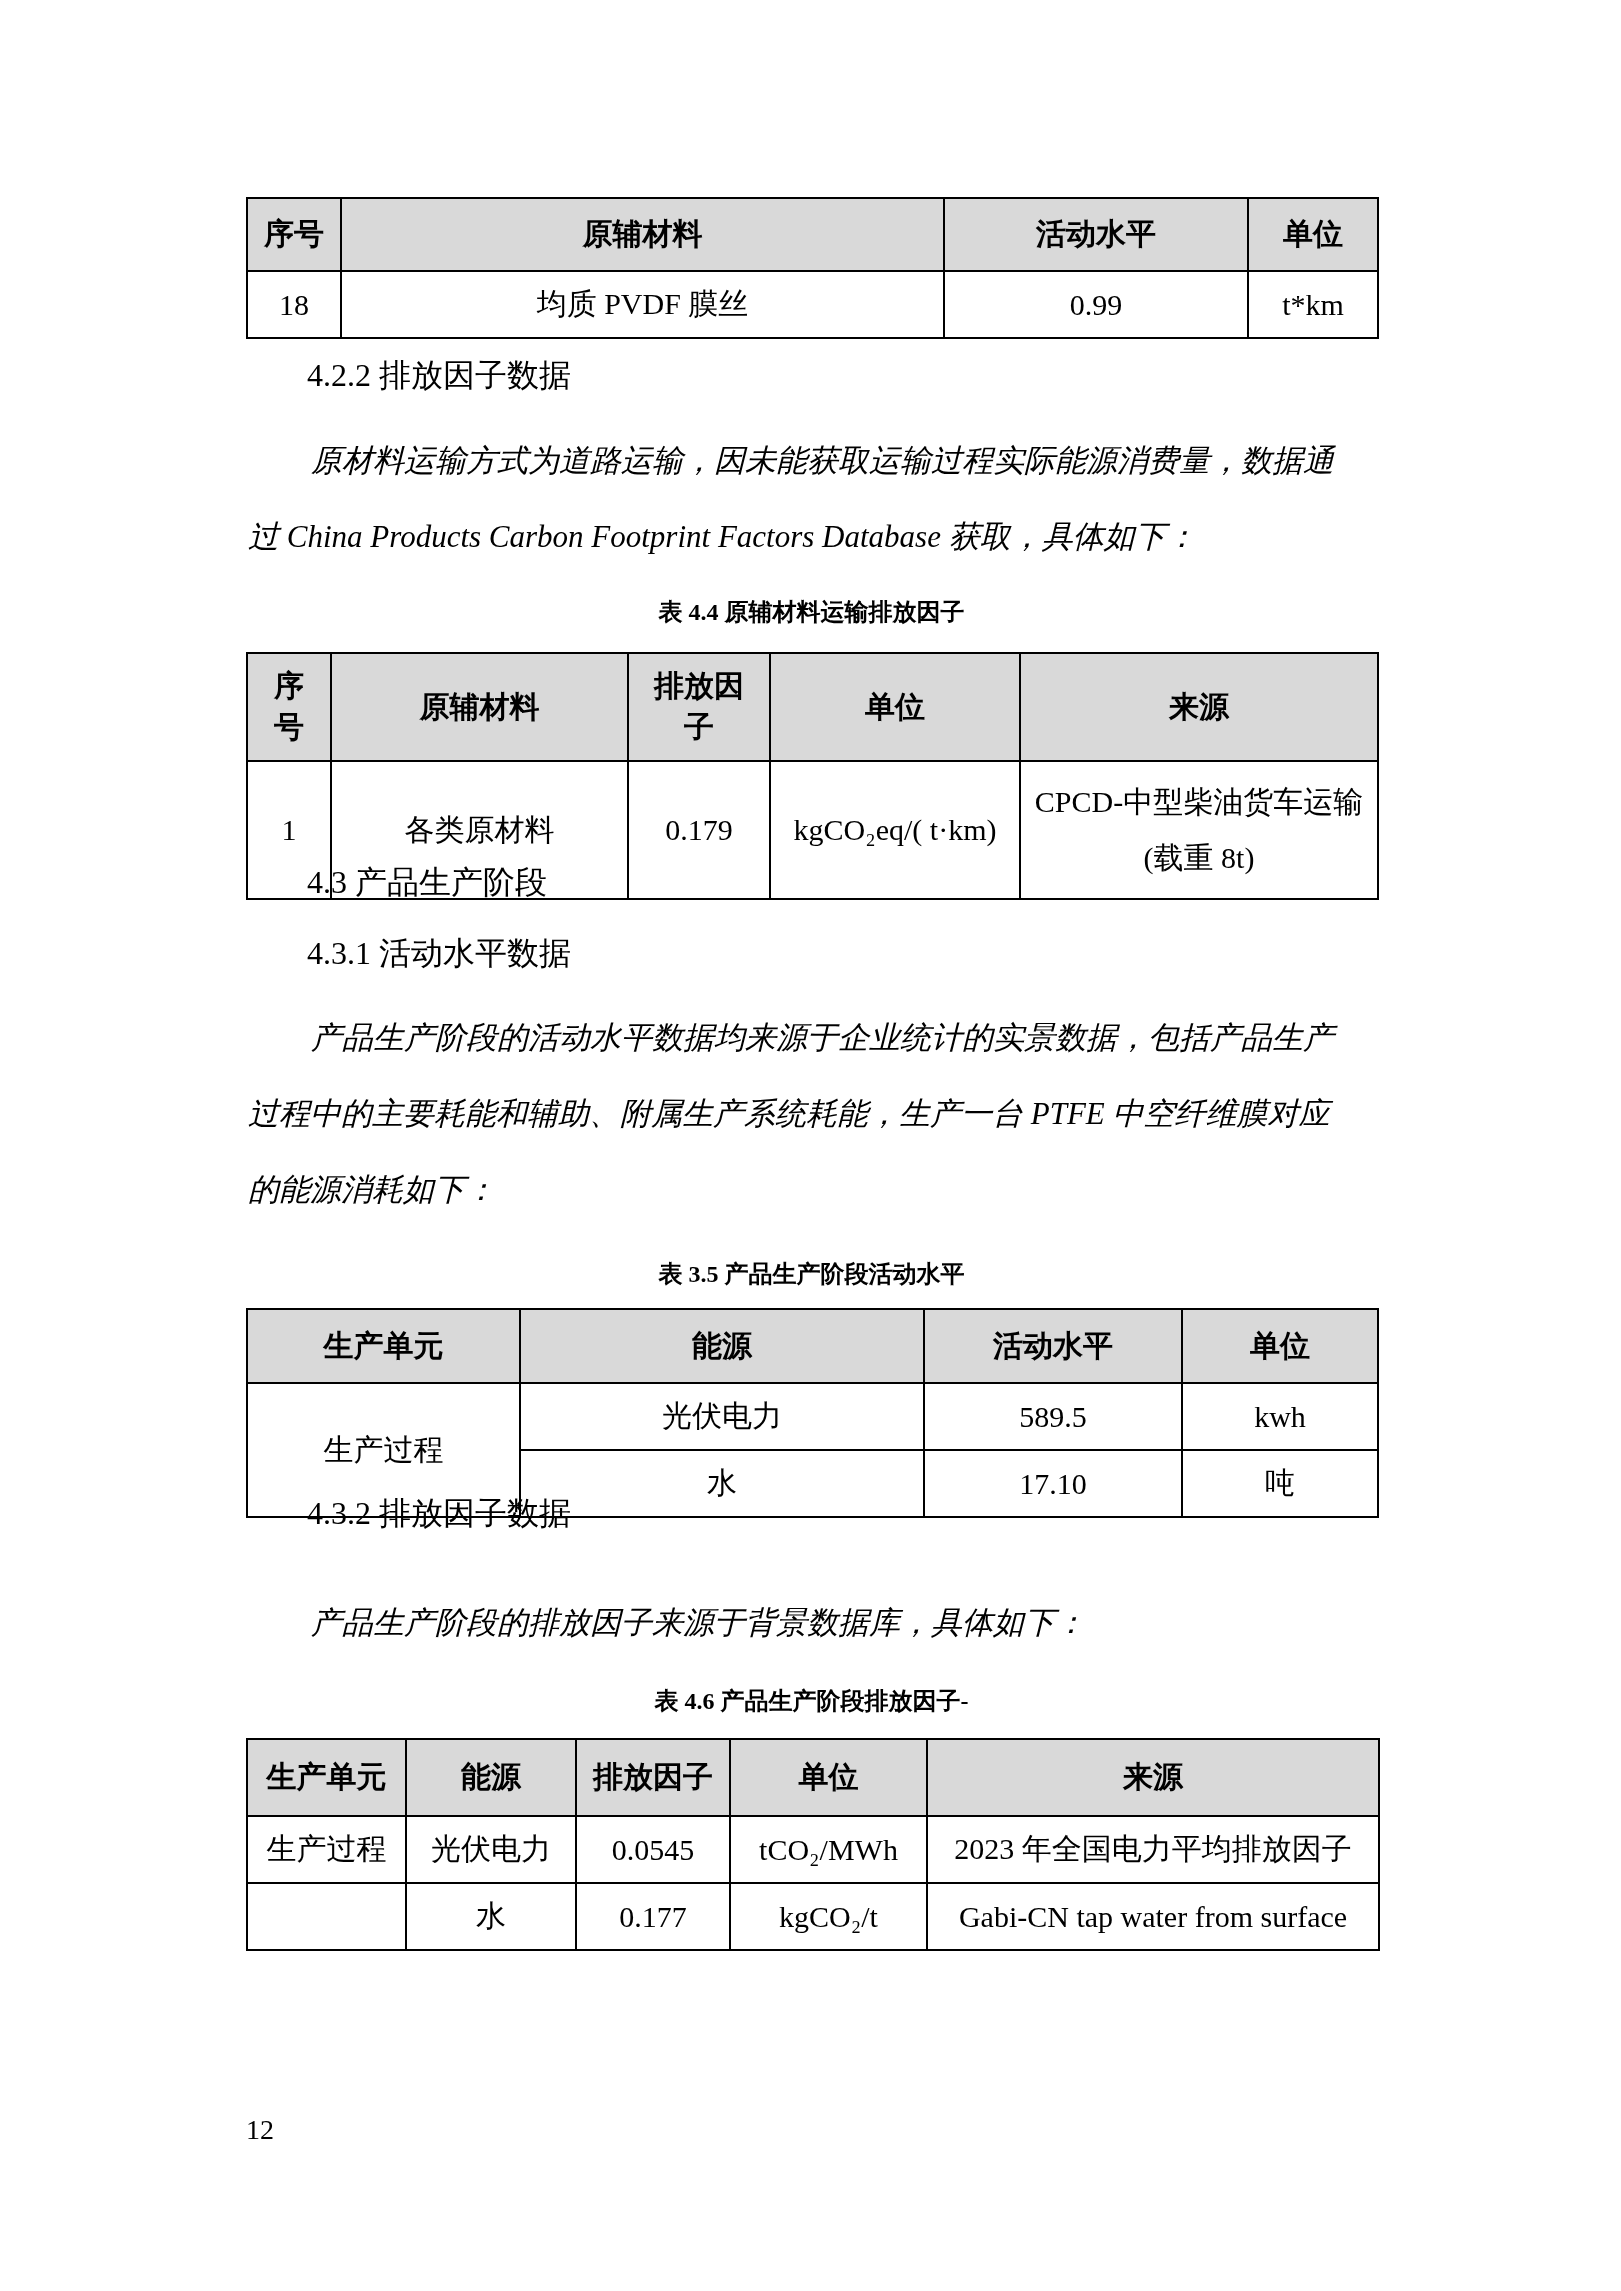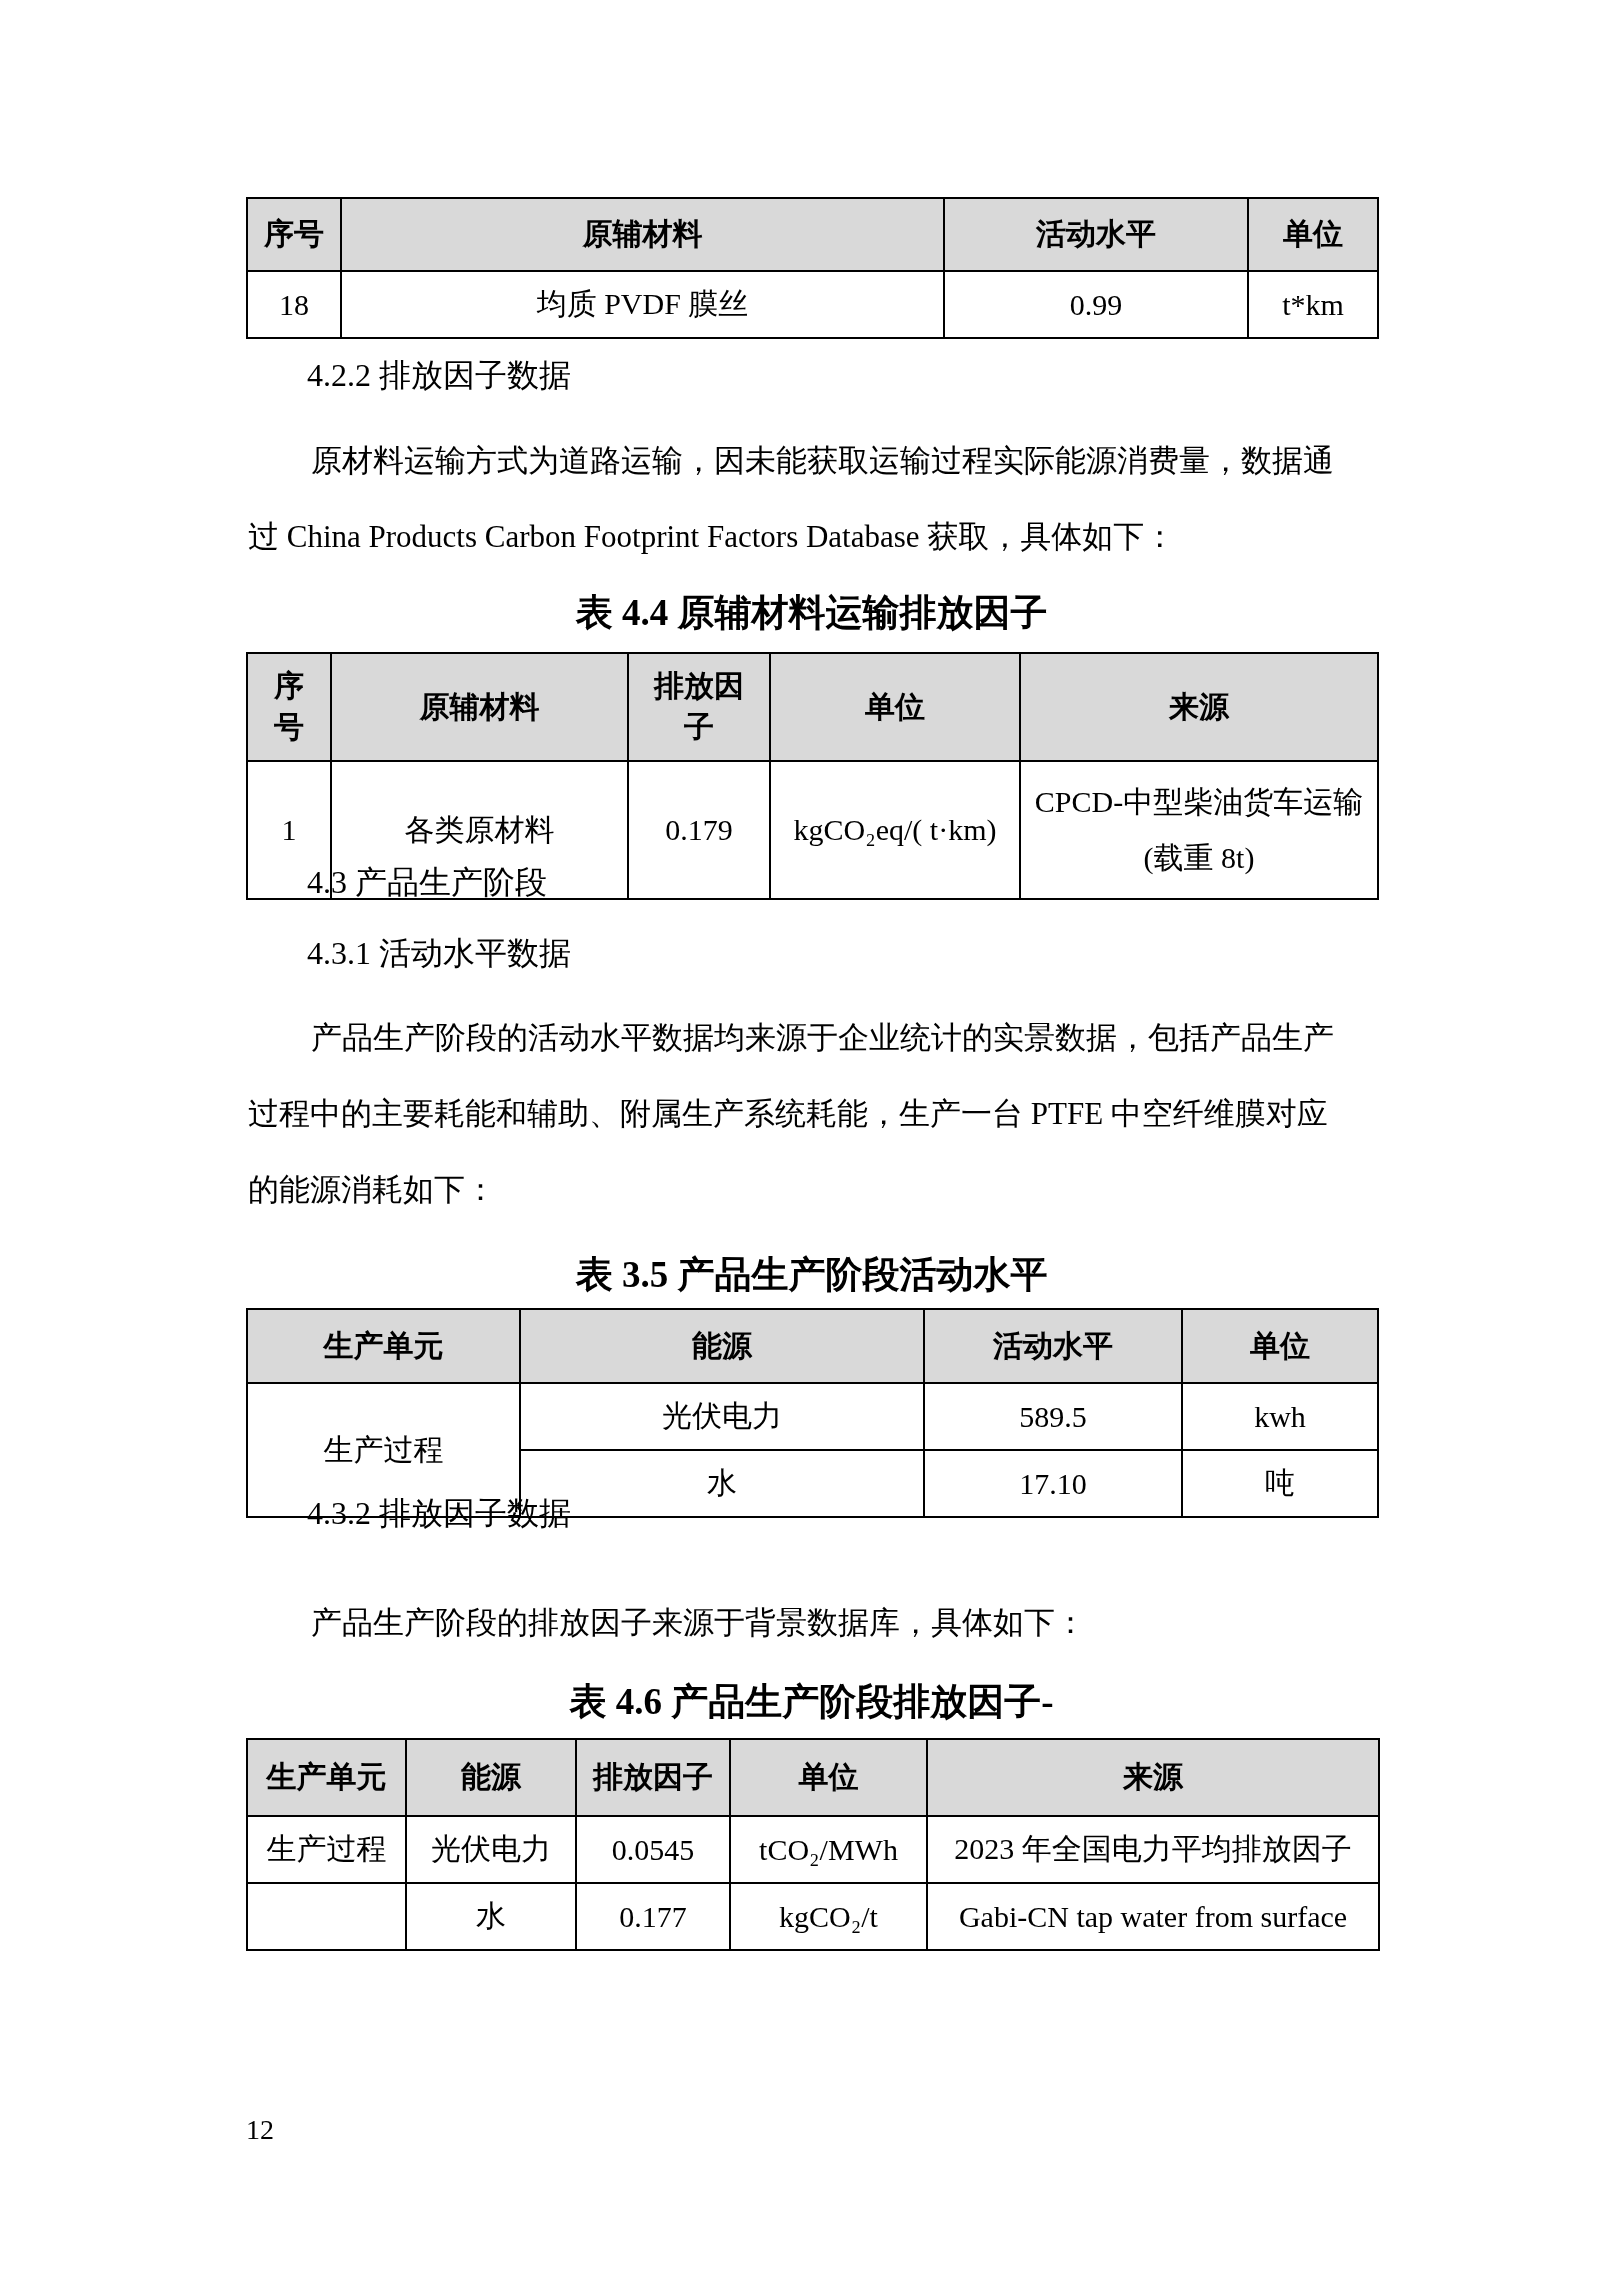--- a/index.html
+++ b/index.html
@@ -42,27 +42,28 @@
   }
   .para {
     position:absolute;
     left:248px;
     width:1147px;
     font-size:31px;
     line-height:76px;
     text-indent:63px;
     text-align:justify;
     white-space:pre-wrap;
+    font-style:italic;
   }
   .ttitle {
     position:absolute;
     left:246px;
     width:1131px;
     text-align:center;
-    font-size:37px;
+    font-size:24px;
     font-weight:bold;
     line-height:39px;
   }
   .pagenum {
     position:absolute;
     left:246px;
     top:2109px;
     width:1131px;
     font-size:28px;
     line-height:41px;

